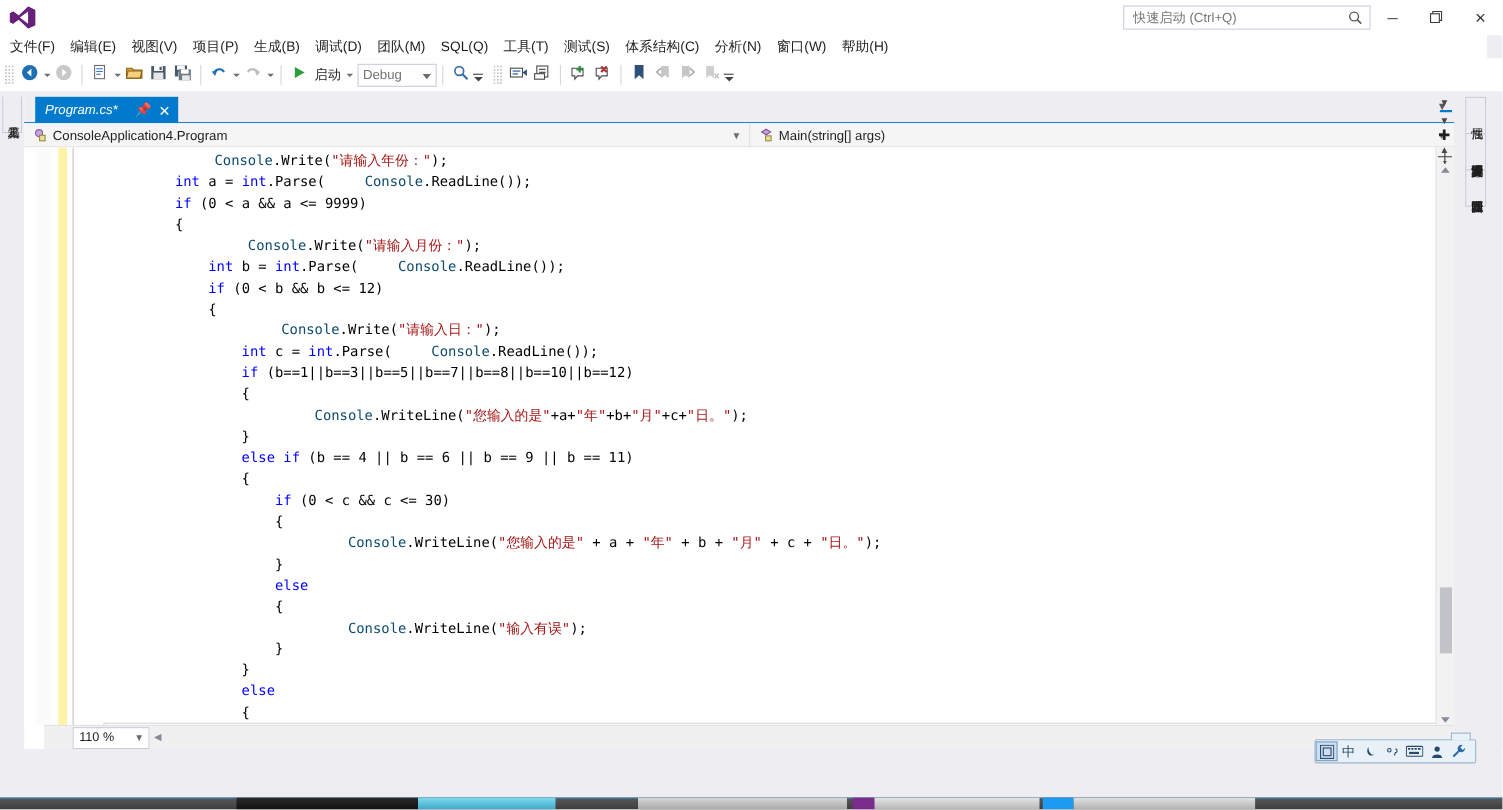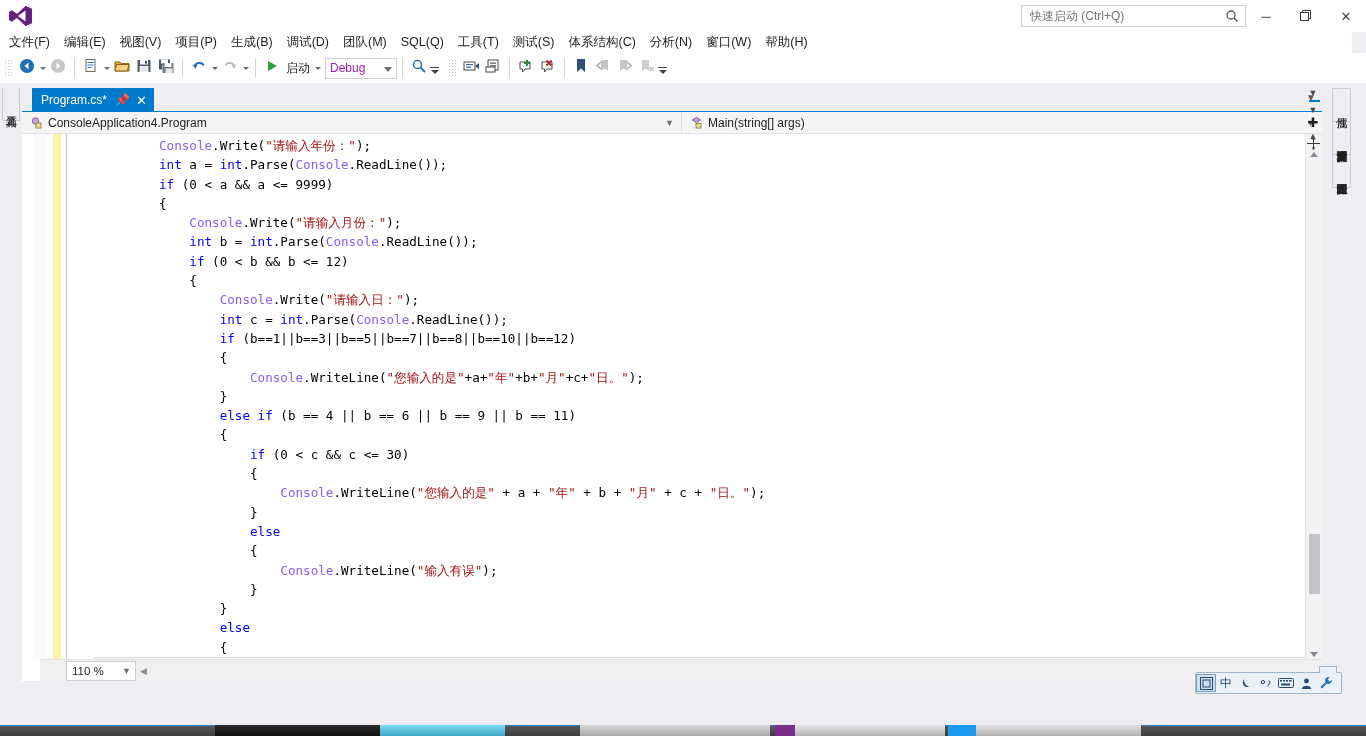--- a/index.html
+++ b/index.html
@@ -55,21 +55,21 @@
   .tb-sep { width:1px; height:18px; background:#d6d6d6; margin:0 5px; }
   .tb-item { height:22px; min-width:22px; display:flex; align-items:center;
     justify-content:center; padding:0 2px; }
   .tb-caret { width:9px; height:22px; display:flex; align-items:center; justify-content:center;}
   .tb-caret:after{ content:""; border-left:3px solid transparent; border-right:3px solid transparent;
     border-top:3px solid #6d6d6d; }
   .tb-label { font-size:12px; color:#1e1e1e; padding:0 3px; }
   .tb-combo {
     height:21px; width:72px; border:1px solid #cccedb; background:#fff;
     display:flex; align-items:center; justify-content:space-between;
-    font-size:12px; color:#a21caf; padding:0 4px; margin-left:3px;
+    font-size:12px; color:#737373; padding:0 4px; margin-left:3px;
   }
   .tb-overflow { width:10px; height:22px; position:relative; }
   .tb-overflow:after { content:""; position:absolute; left:1px; top:13px;
     border-left:4px solid transparent; border-right:4px solid transparent; border-top:4px solid #444;}
   .tb-overflow:before { content:""; position:absolute; left:0px; top:10px; width:9px;height:1px;background:#444;}
 
   
   .dock-left {
     position:absolute; left:0; top:86px; width:22px; height:595px;
     background:#eeeef2;
@@ -92,21 +92,21 @@
   }
   .tabstrip {
     position:absolute; left:0; top:0; width:1300px; height:26px;
     background:#eeeef2;
   }
   .tab {
     position:absolute; left:10px; top:2px; height:24px; background:#007acc;
     display:flex; align-items:center; padding:0 7px 0 9px;
     color:#ffffff; font-size:12px;
   }
-  .tab .tabname { margin-right:8px; }
+  .tab .tabname { margin-right:16px;font-style:italic; }
   .tab .pin { font-size:12px; margin-right:6px; opacity:.95; }
   .tab .xclose { font-size:13px; line-height:1; }
   .tabstrip-line { position:absolute; left:0; top:25px; width:1300px; height:1px; background:#007acc;}
   .tab-nav { position:absolute; right:6px; top:6px; display:flex; gap:8px; color:#5a5a5a; font-size:10px;}
 
   .navbar {
     position:absolute; left:0; top:26px; width:1300px; height:22px;
     background:#f5f5f5; border-bottom:1px solid #e2e2e2; display:flex; align-items:center;
   }
   .navcombo { height:22px; display:flex; align-items:center; font-size:12px; color:#1e1e1e; }
@@ -123,21 +123,21 @@
   .gutter-ind { position:absolute; left:11px; top:0; width:14px; height:525px; background:#fbfbfb;}
   .change-bar { position:absolute; left:31px; top:0; width:8px; height:525px; background:#fdf3a6;}
   .gutter-line { position:absolute; left:44px; top:0; width:1px; height:525px; background:#c3c3c3;}
 
   pre.code {
     position:absolute; left:46px; top:2px; margin:0;
     font-family:"DejaVu Sans Mono","Liberation Mono",monospace;
     font-size:12.6px; line-height:19.3px; white-space:pre; color:#000000;
   }
   .k  { color:#0000ff; }   
-  .t  { color:#8b5cf6; }   
+  .t  { color:#0c4a6e;margin-left:36px; }   
   .s  { color:#a31515; }   
   .n  { color:#000000; }
 
   .cur-line-box {
     position:absolute; left:72px; top:523px; width:1242px; height:22px;
     border:1px solid #d6d6d6; pointer-events:none;
   }
 
   
   .vscroll {

